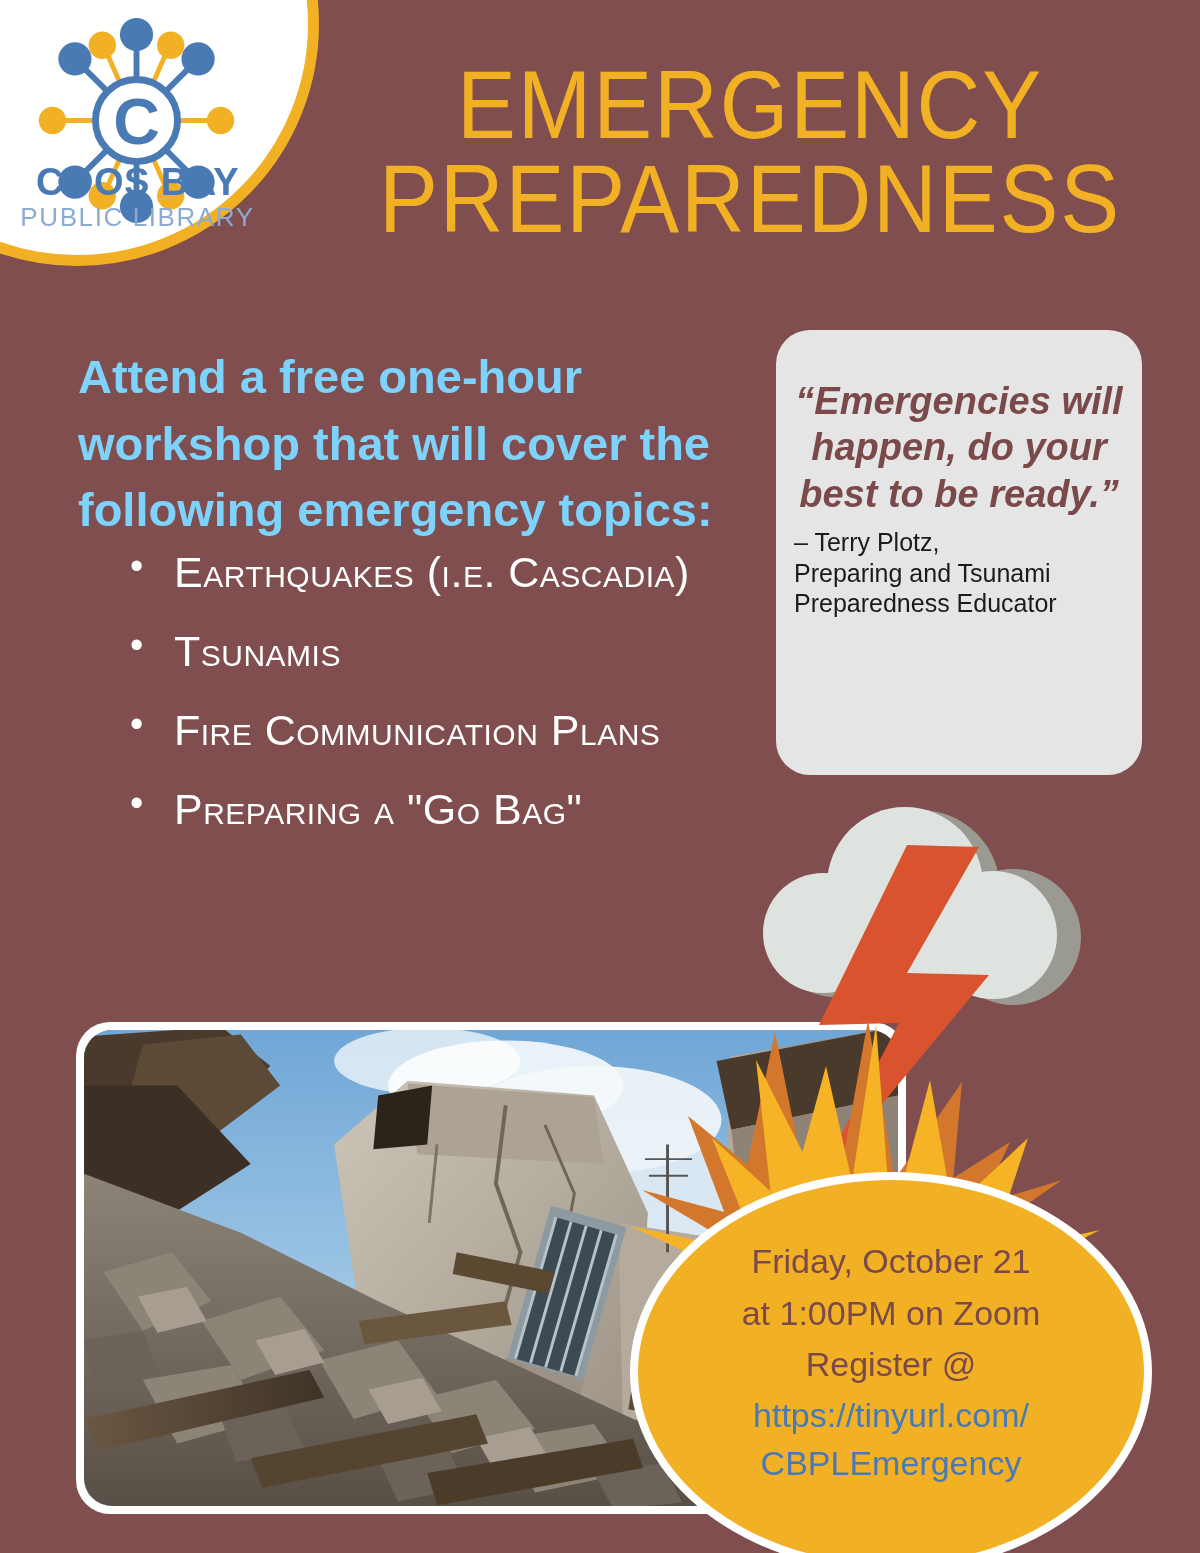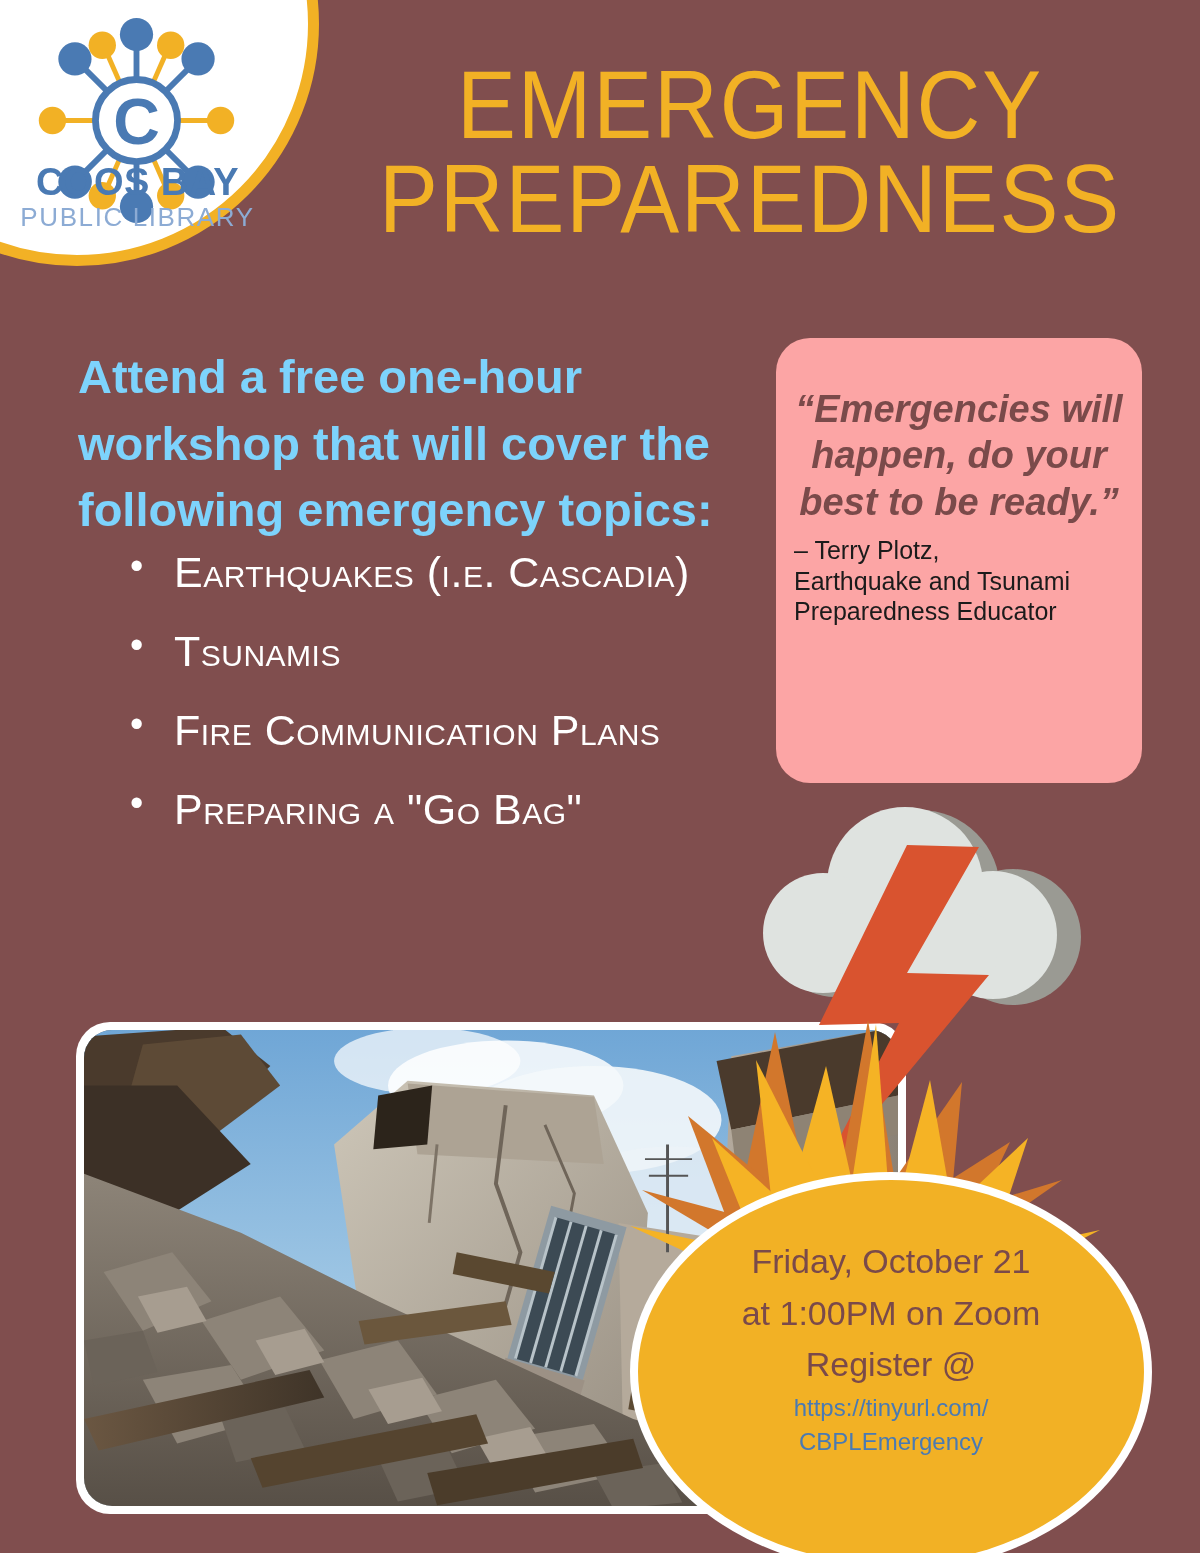--- a/index.html
+++ b/index.html
@@ -140,26 +140,25 @@
     line-height: 1.42;
   }
 
   
   #quote-card {
     position: absolute;
     left: 776px;
     top: 330px;
     width: 366px;
     height: 445px;
-    background: #fca5a5;
+    background: #e5e5e5;
     border-radius: 34px;
     box-sizing: border-box;
     padding: 48px 18px 12px 18px;
     z-index: 4;
-    margin-top: 8px;
   }
   #quote-text {
     color: #7a4a4a;
     font-size: 38px;
     font-style: italic;
     font-weight: bold;
     line-height: 1.22;
     text-align: center;
   }
   #quote-attrib {
@@ -239,21 +238,21 @@
     padding-top: 56px;
     box-sizing: border-box;
   }
   #event-oval .ev-line {
     font-size: 34px;
     line-height: 1.52;
     color: #7a4a4a;
     white-space: nowrap;
   }
   #event-oval .ev-url {
-    font-size: 24px;
+    font-size: 34px;
     line-height: 1.42;
     color: #4a7ab3;
     white-space: nowrap;
     text-align: center;
   }
 </style>
 </head>
 <body>
 
 <div id="poster">
@@ -438,21 +437,21 @@
     <li>Tsunamis</li>
     <li>Fire Communication Plans</li>
     <li>Preparing a "Go Bag"</li>
   </ul>
 
 
   <div id="quote-card">
     <div id="quote-text">“Emergencies will happen, do your best to be ready.”</div>
     <div id="quote-attrib">
       <span>– Terry Plotz,</span>
-      <span>Earthquake and Tsunami</span>
+      <span>Preparing and Tsunami</span>
       <span>Preparedness Educator</span>
     </div>
   </div>
 
   <div id="storm">
     <svg viewBox="0 0 420 450" aria-hidden="true">
 
       <g fill="#9a9a93">
         <circle cx="185" cy="105" r="80"></circle>
         <circle cx="100" cy="150" r="62"></circle>

